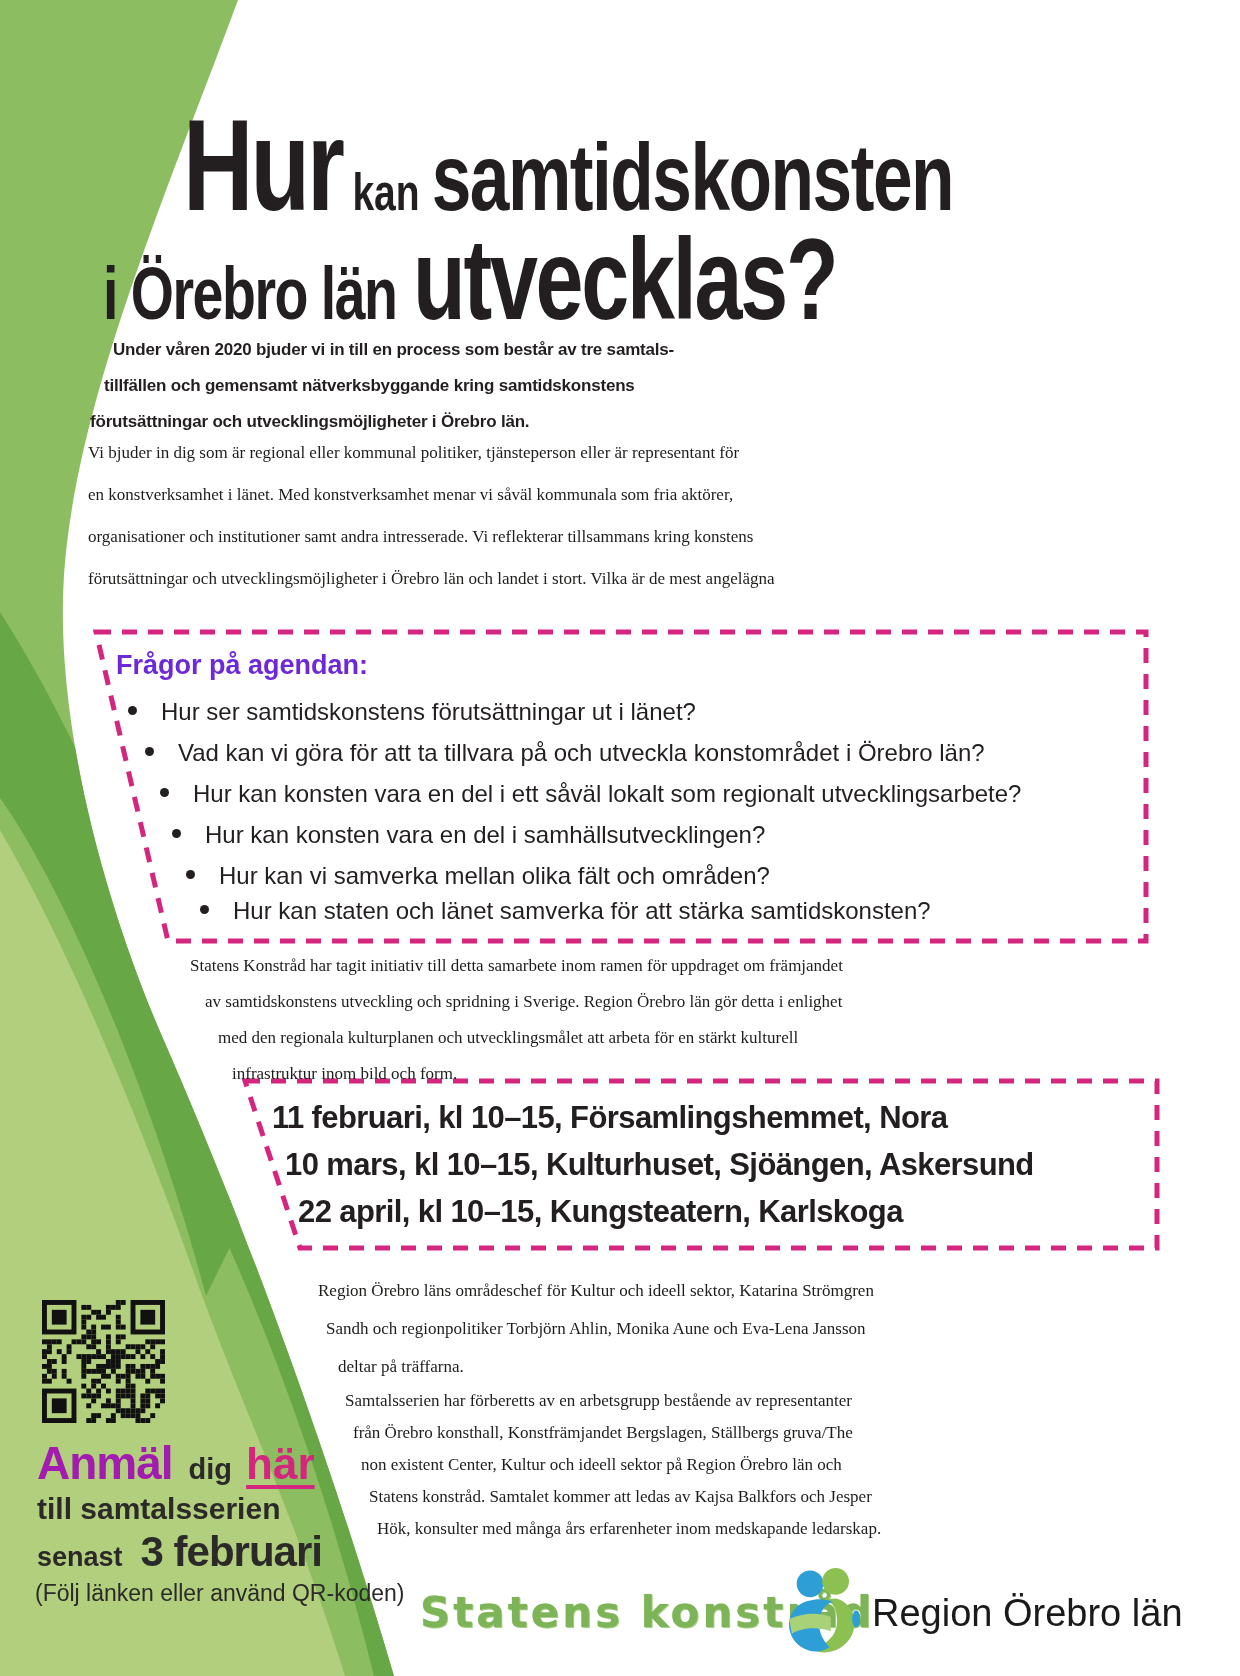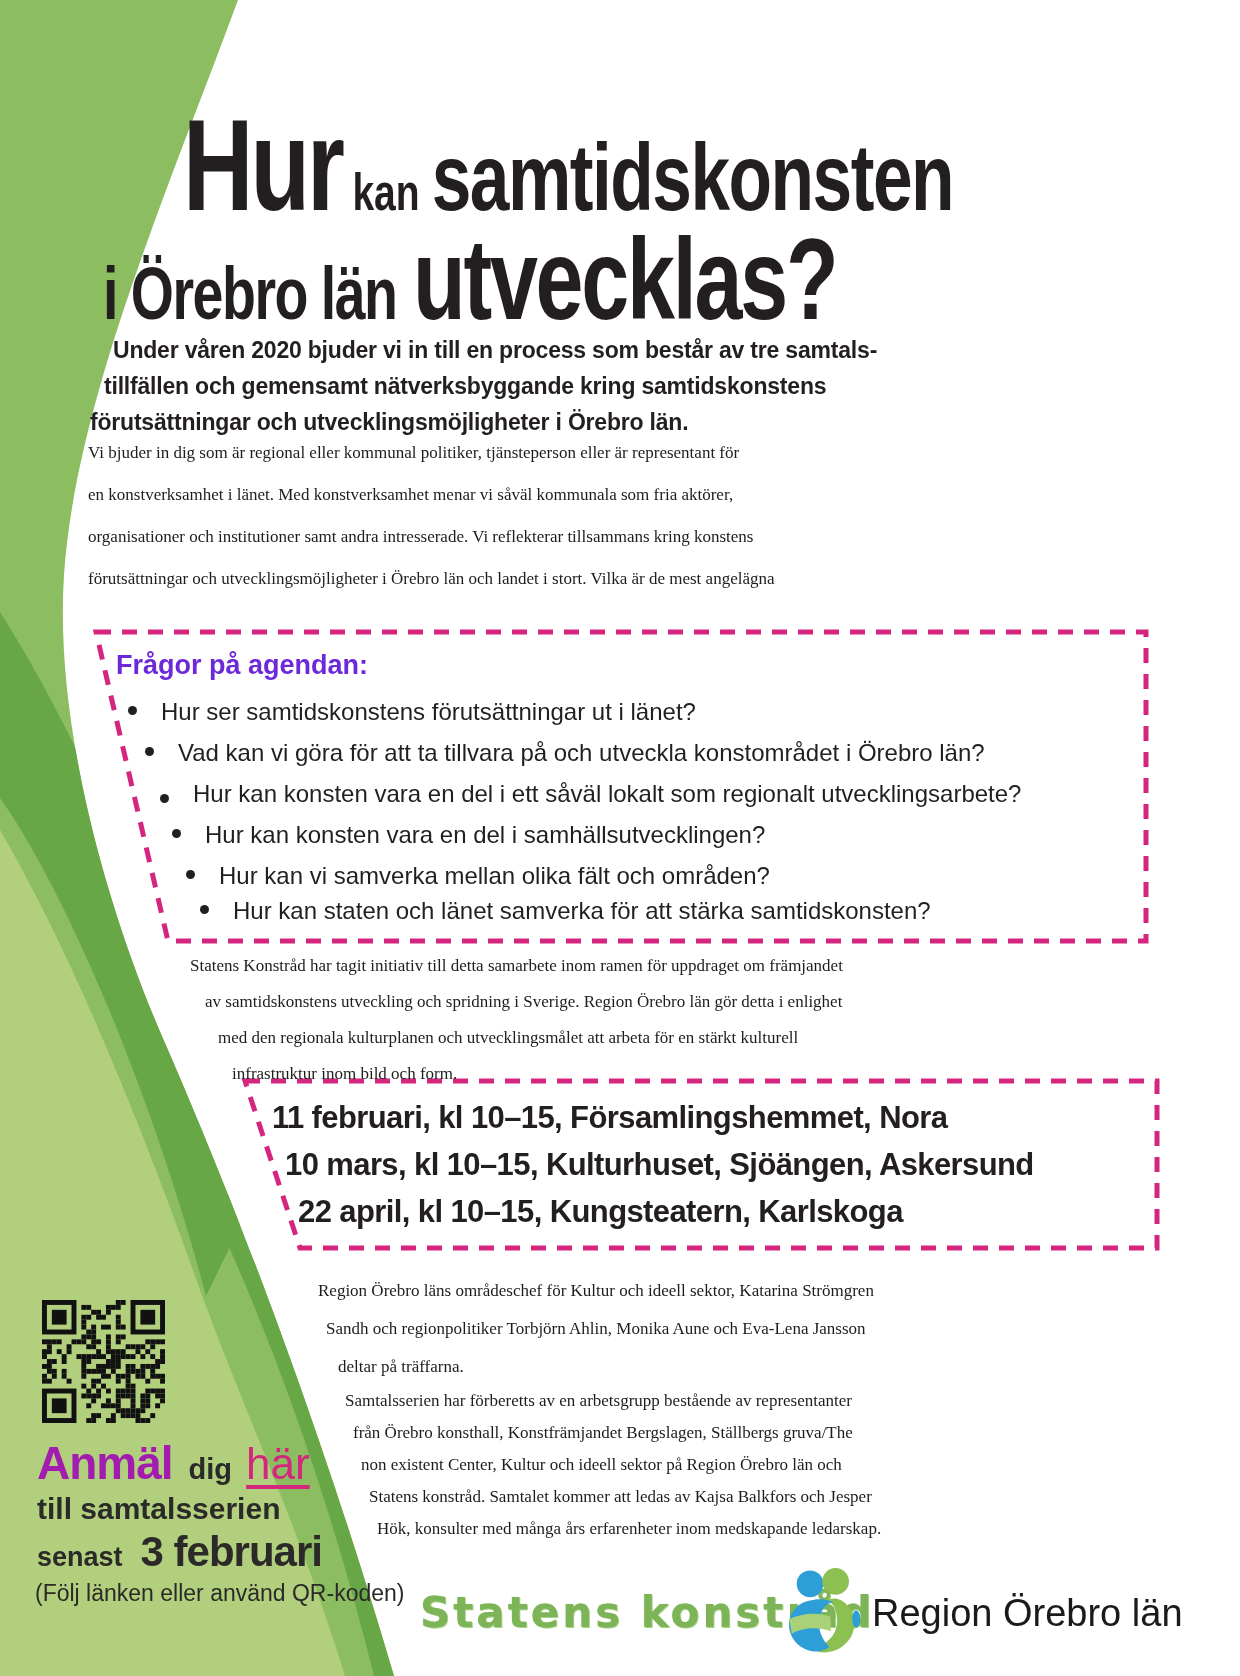--- a/index.html
+++ b/index.html
@@ -14,21 +14,21 @@
   
   .title-line{display:flex;align-items:baseline;white-space:nowrap;
     transform:scaleX(0.75);transform-origin:0 0;color:#231f20;}
   .t-huge{font-size:130px;font-weight:700;letter-spacing:-4px;line-height:1;}
   .t-kan{font-size:52px;font-weight:700;margin-left:14px;margin-right:16px;}
   .t-samtid{font-size:95px;font-weight:700;letter-spacing:-2px;line-height:1;}
   .t-orebro{font-size:74px;font-weight:700;letter-spacing:-2px;line-height:1;margin-right:22px;}
   .t-utveck{font-size:115px;font-weight:700;letter-spacing:-3px;line-height:1;}
 
   
-  .intro{font-weight:700;font-size:23px;line-height:36px;color:#231f20;letter-spacing:-0.2px;}
+  .intro{font-weight:700;font-size:17px;line-height:36px;color:#231f20;letter-spacing:-0.2px;}
   .intro div{white-space:nowrap;}
   .intro div:nth-child(1){padding-left:25px;}
   .intro div:nth-child(2){padding-left:16px;}
   .intro div:nth-child(3){padding-left:2px;}
 
   
   .serif{font-family:"Liberation Serif",serif;font-size:17px;line-height:42px;color:#1d1d1b;}
   .serif div{white-space:nowrap;}
   .serif2{line-height:36px;}
   .serif2 div:nth-child(1){padding-left:190px;}
@@ -45,37 +45,37 @@
   .serif4 div:nth-child(4){padding-left:369px;}
   .serif4 div:nth-child(5){padding-left:377px;}
 
   
   .agenda-heading{font-weight:700;font-size:27px;color:#6d28d9;}
   .agenda-list{list-style:none;margin:0;padding:0;font-size:24px;color:#231f20;}
   .agenda-list li{position:absolute;white-space:nowrap;display:flex;align-items:baseline;}
   .agenda-list .dot{width:9px;height:9px;border-radius:50%;background:#231f20;margin-right:24px;position:relative;top:-5px;flex:none;}
   .agenda-list li:nth-child(1){top:698px;left:128px;}
   .agenda-list li:nth-child(2){top:739px;left:145px;}
-  .agenda-list li:nth-child(3){top:780px;left:160px;align-items:flex-end;}
+  .agenda-list li:nth-child(3){top:780px;left:160px;}
   .agenda-list li:nth-child(4){top:821px;left:172px;}
   .agenda-list li:nth-child(5){top:862px;left:186px;}
   .agenda-list li:nth-child(6){top:897px;left:200px;}
 
   
   .dates{font-weight:700;font-size:31px;letter-spacing:-0.6px;color:#231f20;}
   .dates div{position:absolute;white-space:nowrap;}
   .dates div:nth-child(1){top:1100px;left:272px;}
   .dates div:nth-child(2){top:1147px;left:285px;}
   .dates div:nth-child(3){top:1194px;left:298px;}
 
   
   .signup-line1{display:flex;align-items:baseline;white-space:nowrap;}
   .anmal{font-size:46px;font-weight:700;color:#a21caf;letter-spacing:-1px;}
   .dig{font-size:29px;font-weight:700;color:#2b2a29;margin:0 14px 0 16px;}
-  .har{font-size:44px;font-weight:400;color:var(--pink,#d4267e);text-decoration:underline;text-underline-offset:6px;text-decoration-thickness:4px;}
+  .har{font-size:44px;font-weight:700;color:var(--pink,#d4267e);text-decoration:underline;text-underline-offset:6px;text-decoration-thickness:4px;}
   .signup-l2{font-size:30px;font-weight:700;color:#2b2a29;}
   .signup-l3{display:flex;align-items:baseline;white-space:nowrap;}
   .senast{font-size:27px;font-weight:700;color:#2b2a29;margin-right:18px;}
   .bigdate{font-size:42px;font-weight:700;color:#2b2a29;letter-spacing:-1px;}
   .hint{font-size:23px;font-weight:400;color:#2b2a29;}
 
   
   .statens{font-family:"DejaVu Sans",sans-serif;font-size:42px;font-weight:700;
     color:#7db457;letter-spacing:3px;white-space:nowrap;
     text-shadow:0 0 1px #9cc87c, 1px 1px 0 #a9d18a;}

